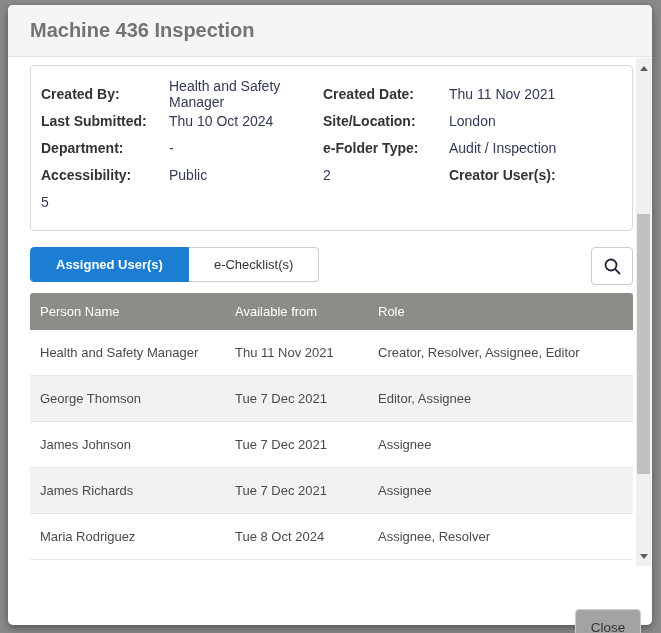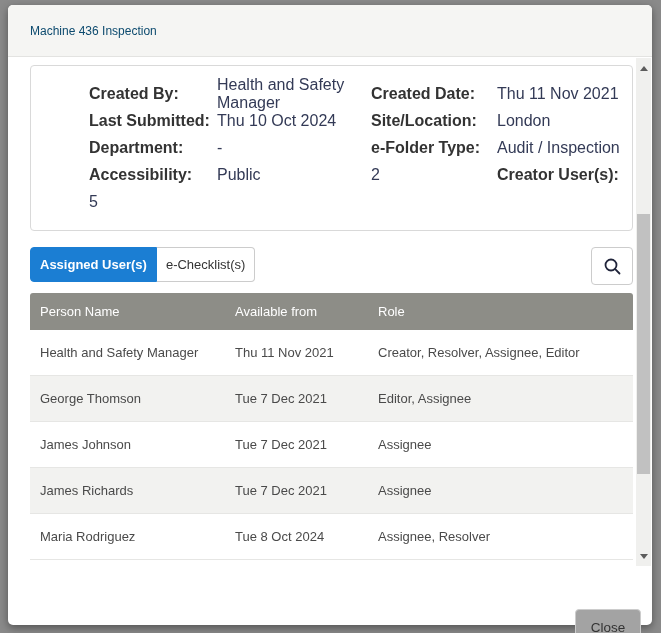--- a/index.html
+++ b/index.html
@@ -14,47 +14,47 @@
     position:absolute; left:8px; top:5px; width:644px; height:620px;
     background:#ffffff; border-radius:5px;
     box-shadow:0 3px 9px rgba(0,0,0,0.4);
   }
   .modal-header {
     height:52px; background:#f5f5f3;
     border-bottom:1px solid #e3e3e1;
     border-radius:5px 5px 0 0;
     display:flex; align-items:center; padding-left:22px;
   }
-  .modal-title { font-size:12px; font-weight:normal; color:#0c4a6e; }
+  .modal-title { font-size:20px; font-weight:bold; color:#737373; }
 
   .scroll-area {
     position:absolute; left:0; top:53px; width:644px; height:508px;
     background:#fff; overflow:hidden;
   }
 
   
   .info-box {
     position:absolute; left:22px; top:7px; width:603px; height:166px;
     border:1px solid #d9d9d9; border-radius:4px;
     padding:14px 0 0 10px;
   }
   .info-grid {
     display:grid;
     grid-template-columns:128px 154px 126px auto;
     grid-auto-rows:27px;
-    font-size:16px; align-items:center;margin-left:48px;
+    font-size:14px; align-items:center;
   }
   .info-label { font-weight:bold; color:#333333; }
   .info-value { color:#333a56; }
 
   
   .tabs-row { position:absolute; left:22px; top:189px; height:38px; width:603px; }
   .tab-group { display:inline-flex; height:35px; }
   .tab {
-    display:flex; align-items:center; padding:0 9px;
+    display:flex; align-items:center; padding:0 25px;
     font-size:13px; cursor:pointer; user-select:none;
   }
   .tab.active {
     background:#1b7ed3; color:#ffffff; font-weight:bold;
     border:1px solid #1b7ed3; border-radius:4px 0 0 4px;
   }
   .tab.inactive {
     background:#ffffff; color:#333333;
     border:1px solid #cccccc; border-left:none;
     border-radius:0 4px 4px 0;

